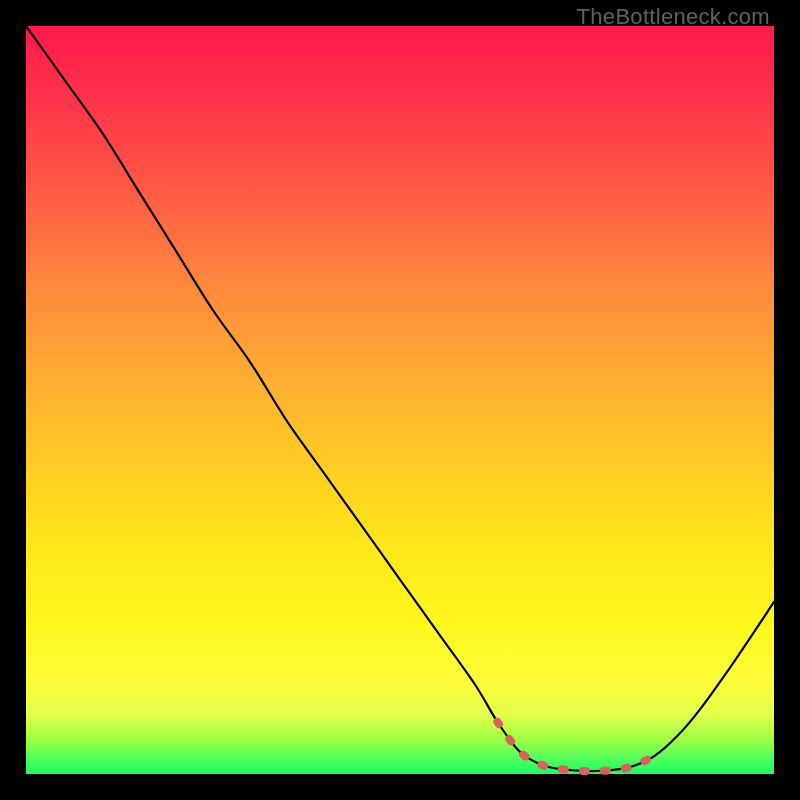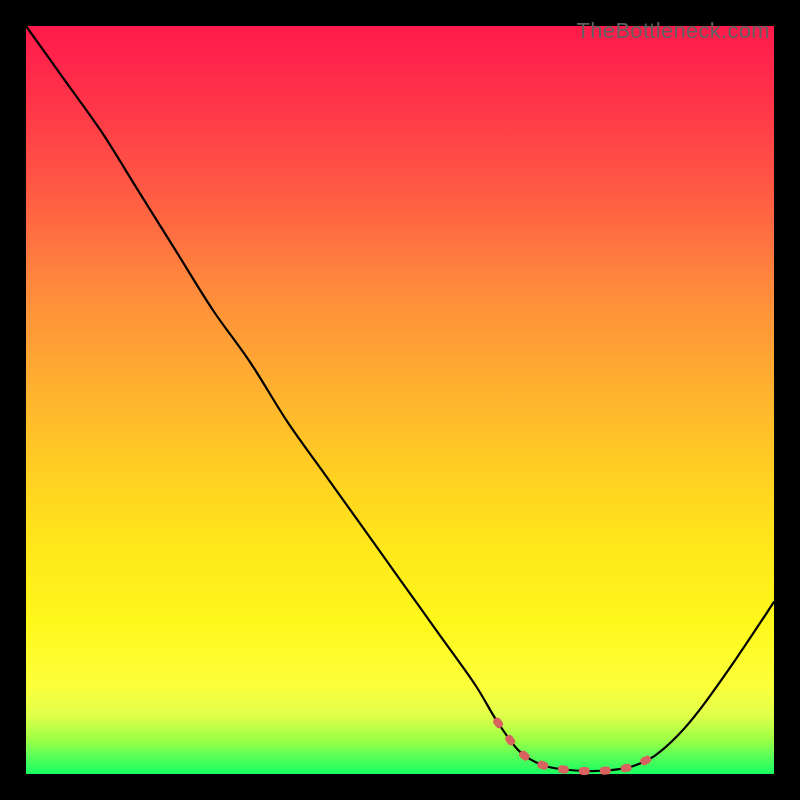--- a/index.html
+++ b/index.html
@@ -33,21 +33,21 @@
       #e2ff4a 92%,
       #9bff45 95.5%,
       #5eff58 97.5%,
       #18ff62 100%
     );
   }
 
   .watermark {
     position: absolute;
     right: 30px;
-    top: 18px;
+    top: 4px;
     color: #606060;
     font-size: 22px;
     letter-spacing: 0.3px;
   }
 
   .curve-svg {
     position: absolute;
     left: 26px;
     top: 26px;
     width: 748px;

